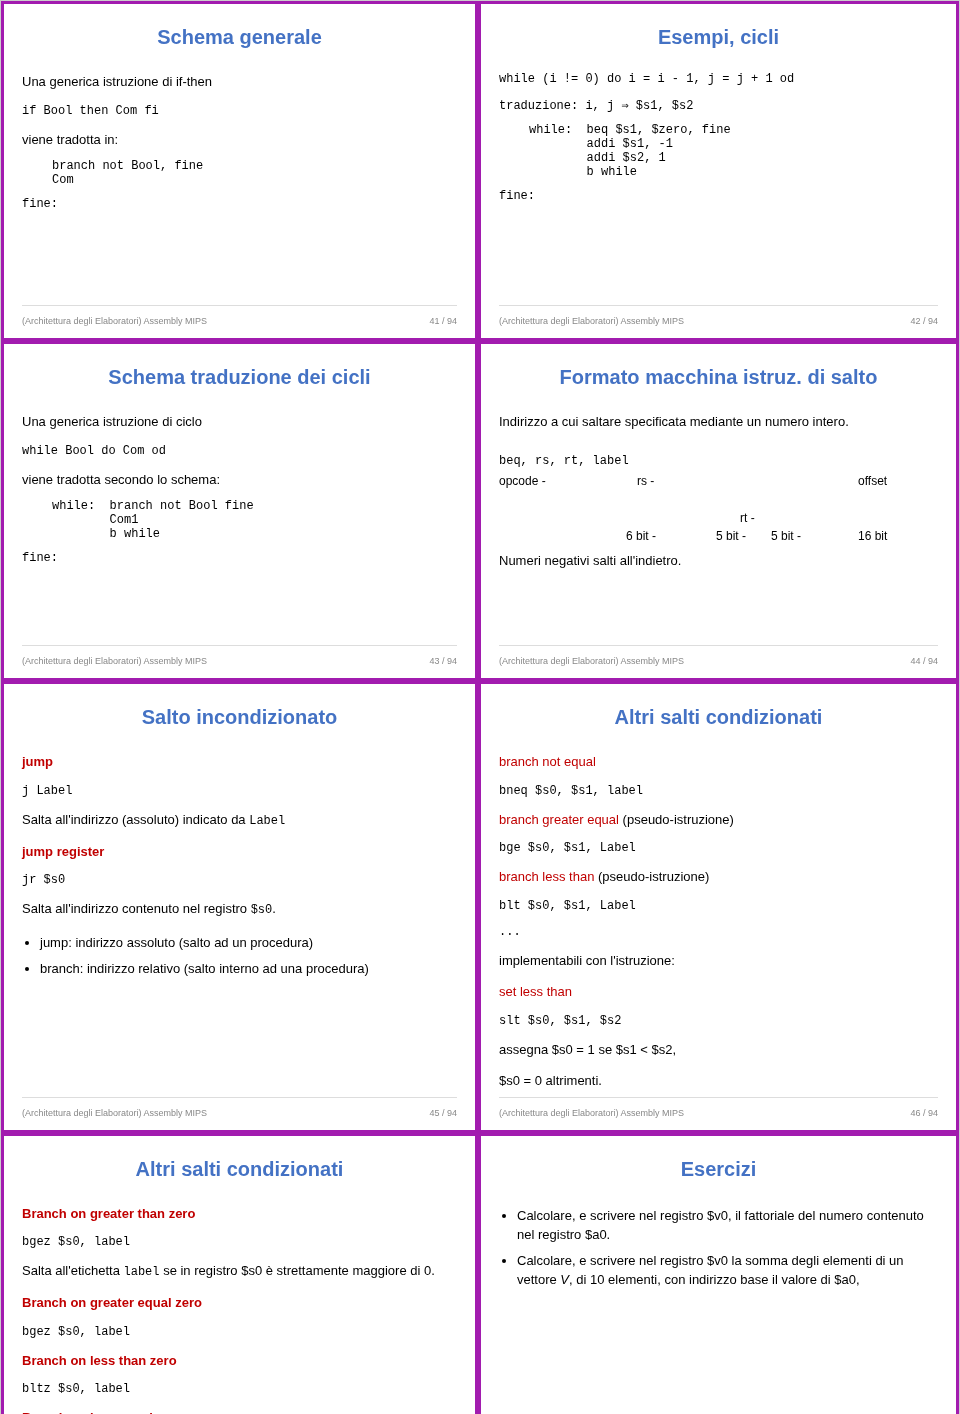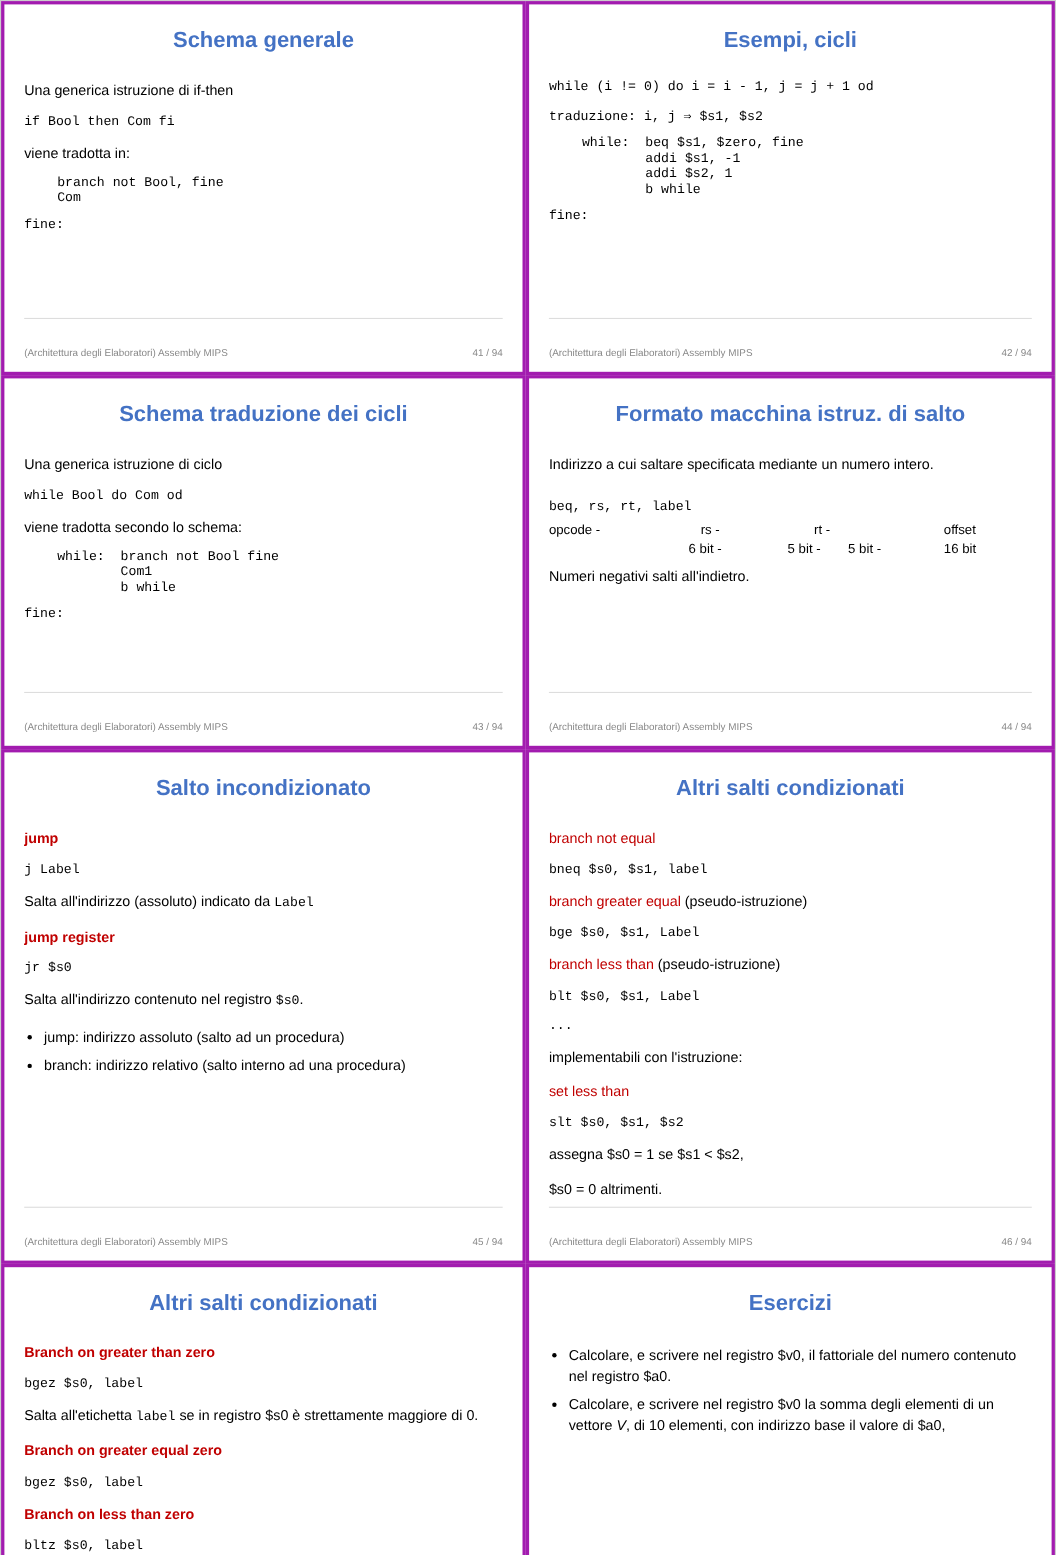--- a/index.html
+++ b/index.html
@@ -26,21 +26,21 @@
     .slide-title {
       text-align: center;
       color: #4472C4;
       font-size: 20px;
       font-weight: bold;
       margin-bottom: 16px;
       line-height: 1.3;
     }
     .slide-footer {
       margin-top: auto;
-      padding-top: 26px;
+      padding-top: 10px;
       display: flex;
       justify-content: space-between;
       align-items: flex-start;
       font-size: 9px;
       color: #888;
       border-top: 1px solid #ddd;
     }
     .code {
       font-family: 'Courier New', monospace;
       font-size: 12px;
@@ -120,21 +120,21 @@
   </div>
 
   <div class="slide">
     <div class="slide-title">Formato macchina istruz. di salto</div>
     <div class="text-normal">Indirizzo a cui saltare specificata mediante un numero intero.</div>
     <div style="margin-top:10px;">
       <div class="code">beq, rs, rt, label</div>
       <div style="display:flex; font-size:12px; margin:4px 0; font-family:Arial,sans-serif;gap:48px;">
         <span style="width:90px;">opcode -</span>
         <span style="width:55px;">rs -</span>
-        <span style="width:70px;">rt -</span>
+        <span style="width:70px;margin-top:37px;">rt -</span>
         <span style="width:80px;">offset</span>
       </div>
       <div style="display:flex; font-size:12px; margin:2px 0; font-family:Arial,sans-serif;justify-content:flex-end;">
         <span style="width:90px;">6 bit -</span>
         <span style="width:55px;">5 bit -</span>
         <span style="width:55px;">5 bit -</span>
         <span style="width:80px;margin-left:32px;">16 bit</span>
       </div>
     </div>
     <div class="text-normal">Numeri negativi salti all'indietro.</div>

